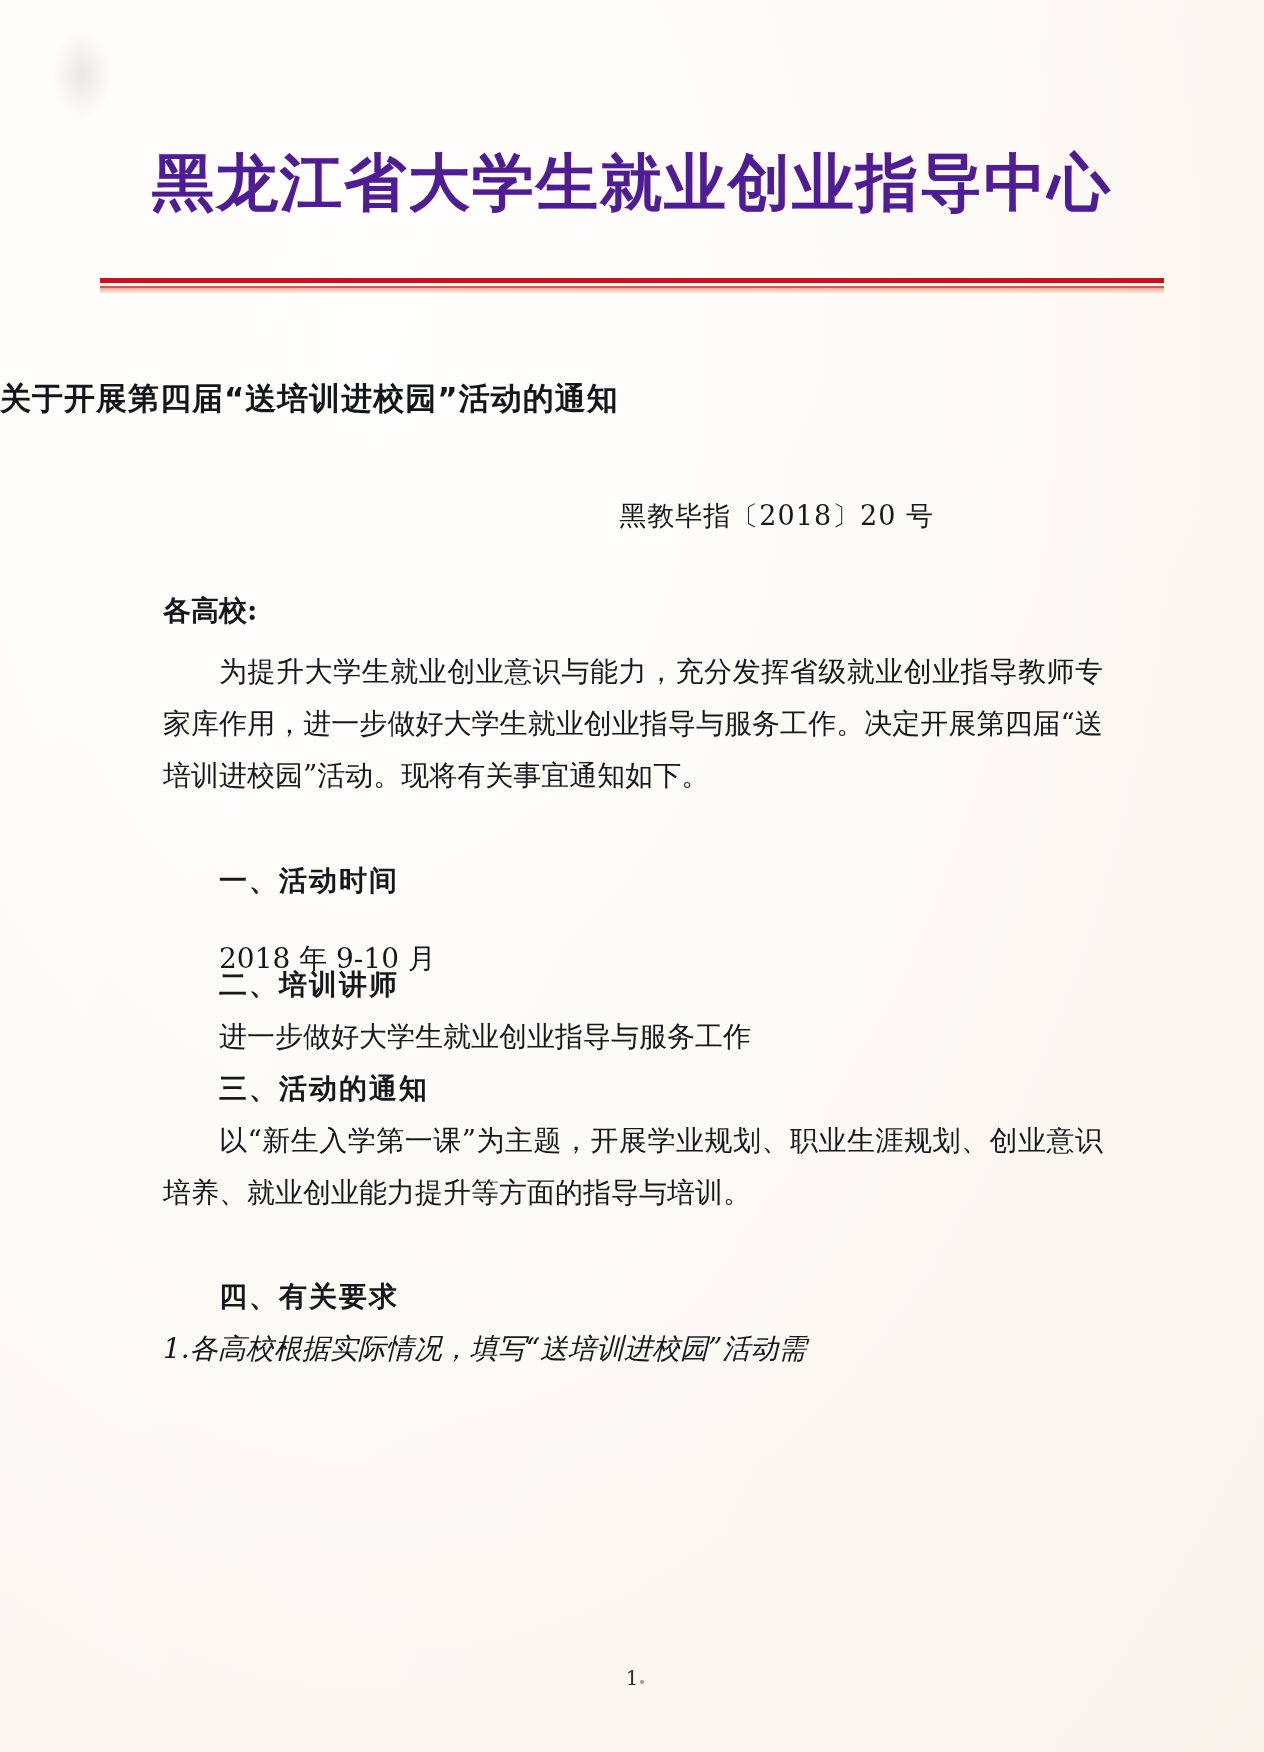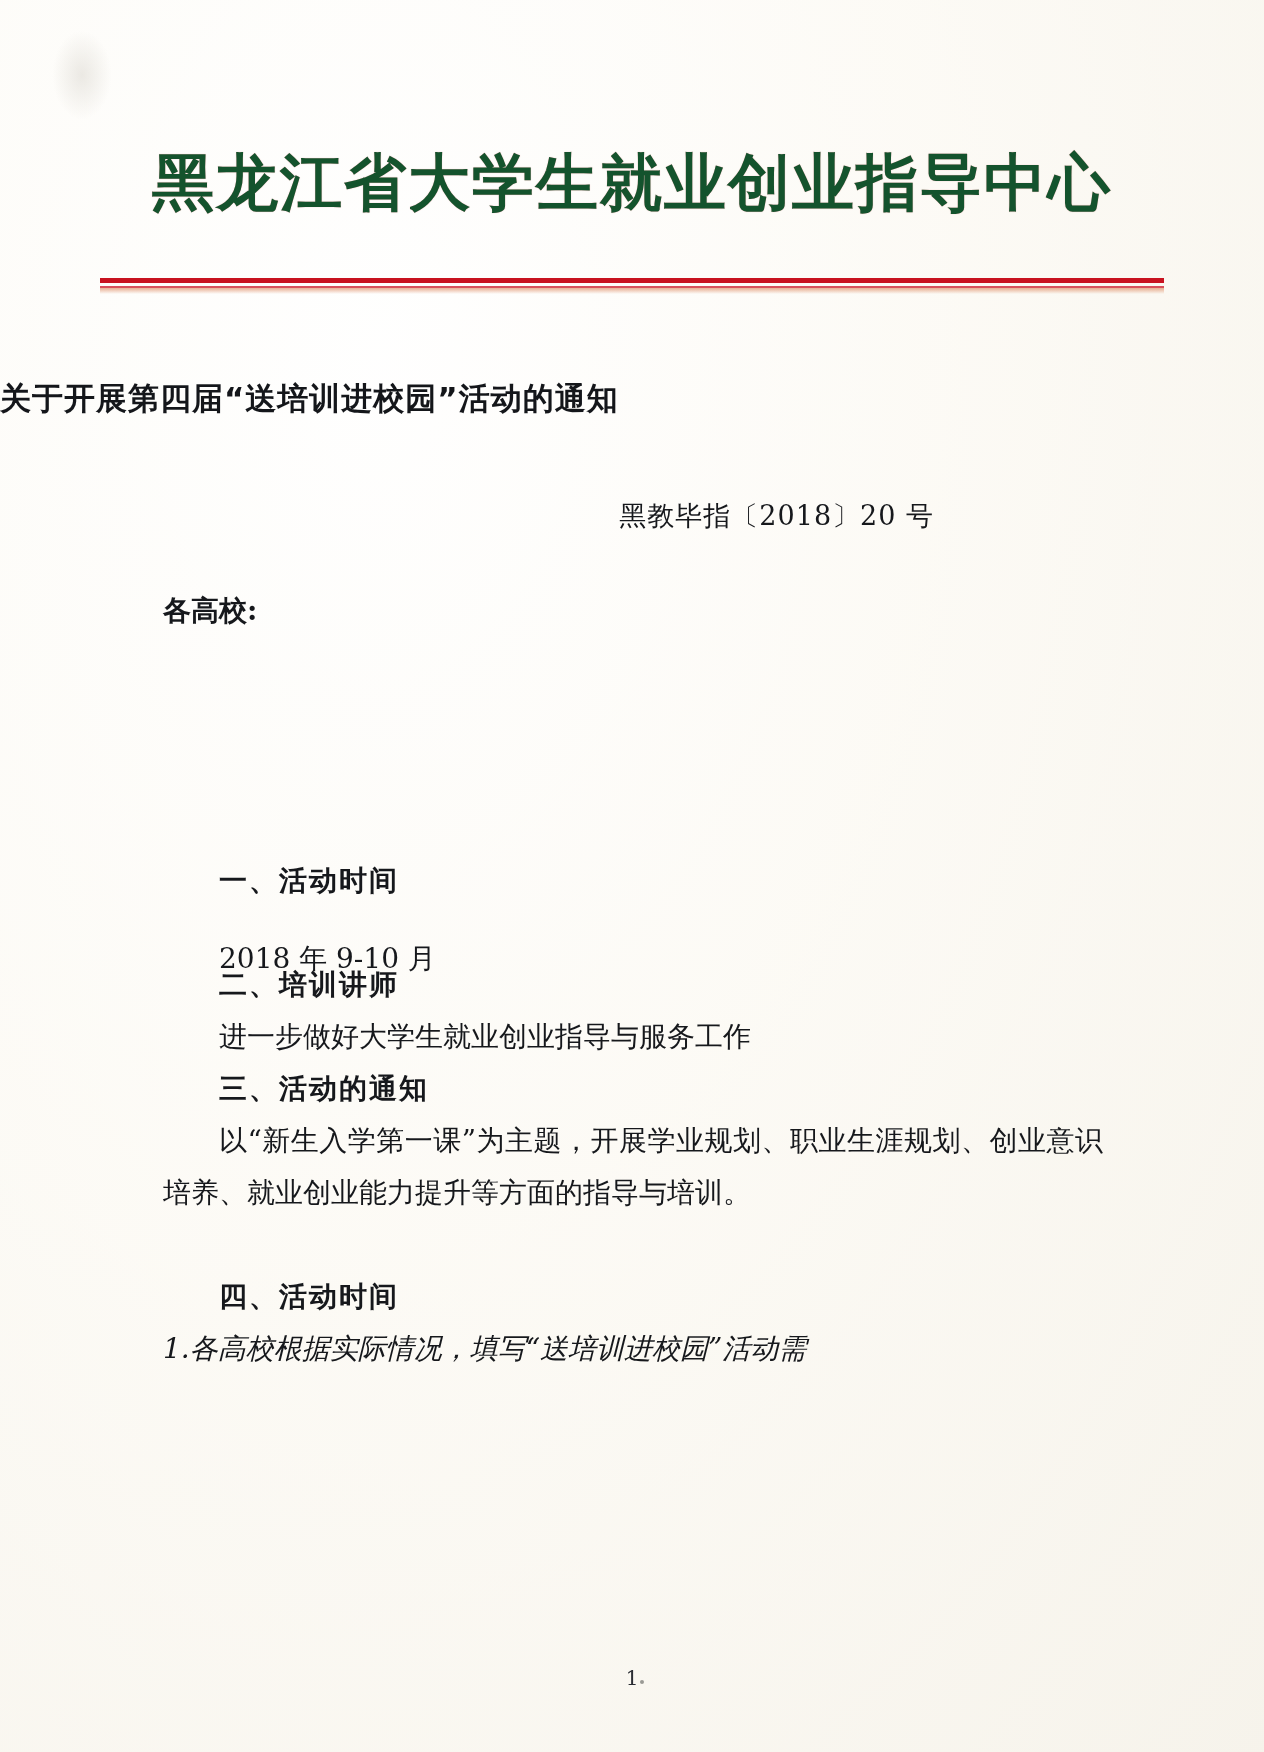--- a/index.html
+++ b/index.html
@@ -49,21 +49,21 @@
     left: 0;
     width: 100%;
     text-align: center;
   }
   .letterhead-title {
     font-family: "DejaVu Serif", "Liberation Serif", serif;
     font-weight: 700;
     font-size: 62px;
     line-height: 1.05;
     letter-spacing: 2px;
-    color: #14532d;
+    color: #4c1d95;
     white-space: nowrap;
     text-shadow: 0 0 1px rgba(207,20,32,0.4);
   }
   .letterhead-rules {
     position: absolute;
     top: 278px;
     left: 100px;
     width: 1064px;
   }
   .rule-thick {
@@ -191,30 +191,31 @@
       <div class="rule-thin"></div>
       <div class="rule-fade"></div>
     </div>
 
     <div class="doc-title">关于开展第四届“送培训进校园”活动的通知</div>
 
     <div class="doc-number">黑教毕指〔2018〕20 号</div>
 
     <div class="salutation">各高校:</div>
 
+    <p class="body-block para" id="intro-para">为提升大学生就业创业意识与能力，充分发挥省级就业创业指导教师专家库作用，进一步做好大学生就业创业指导与服务工作。决定开展第四届“送培训进校园”活动。现将有关事宜通知如下。</p>
 
     <p class="body-block heading" id="sec1-heading">一、活动时间</p>
     <p class="body-block plain" id="sec1-body">2018 年 9-10 月</p>
 
     <p class="body-block heading" id="sec2-heading">二、培训讲师</p>
     <p class="body-block plain" id="sec2-body">进一步做好大学生就业创业指导与服务工作</p>
 
     <p class="body-block heading" id="sec3-heading">三、活动的通知</p>
     <p class="body-block para" id="sec3-body">以“新生入学第一课”为主题，开展学业规划、职业生涯规划、创业意识培养、就业创业能力提升等方面的指导与培训。</p>
 
-    <p class="body-block heading" id="sec4-heading">四、活动时间</p>
+    <p class="body-block heading" id="sec4-heading">四、有关要求</p>
     <p class="body-block noindent" id="sec4-body">1.各高校根据实际情况，填写“送培训进校园”活动需</p>
 
     <div class="page-number">1</div>
     <div class="footer-dot"></div>
 
   </div>
 </div>
 
 </body></html>

